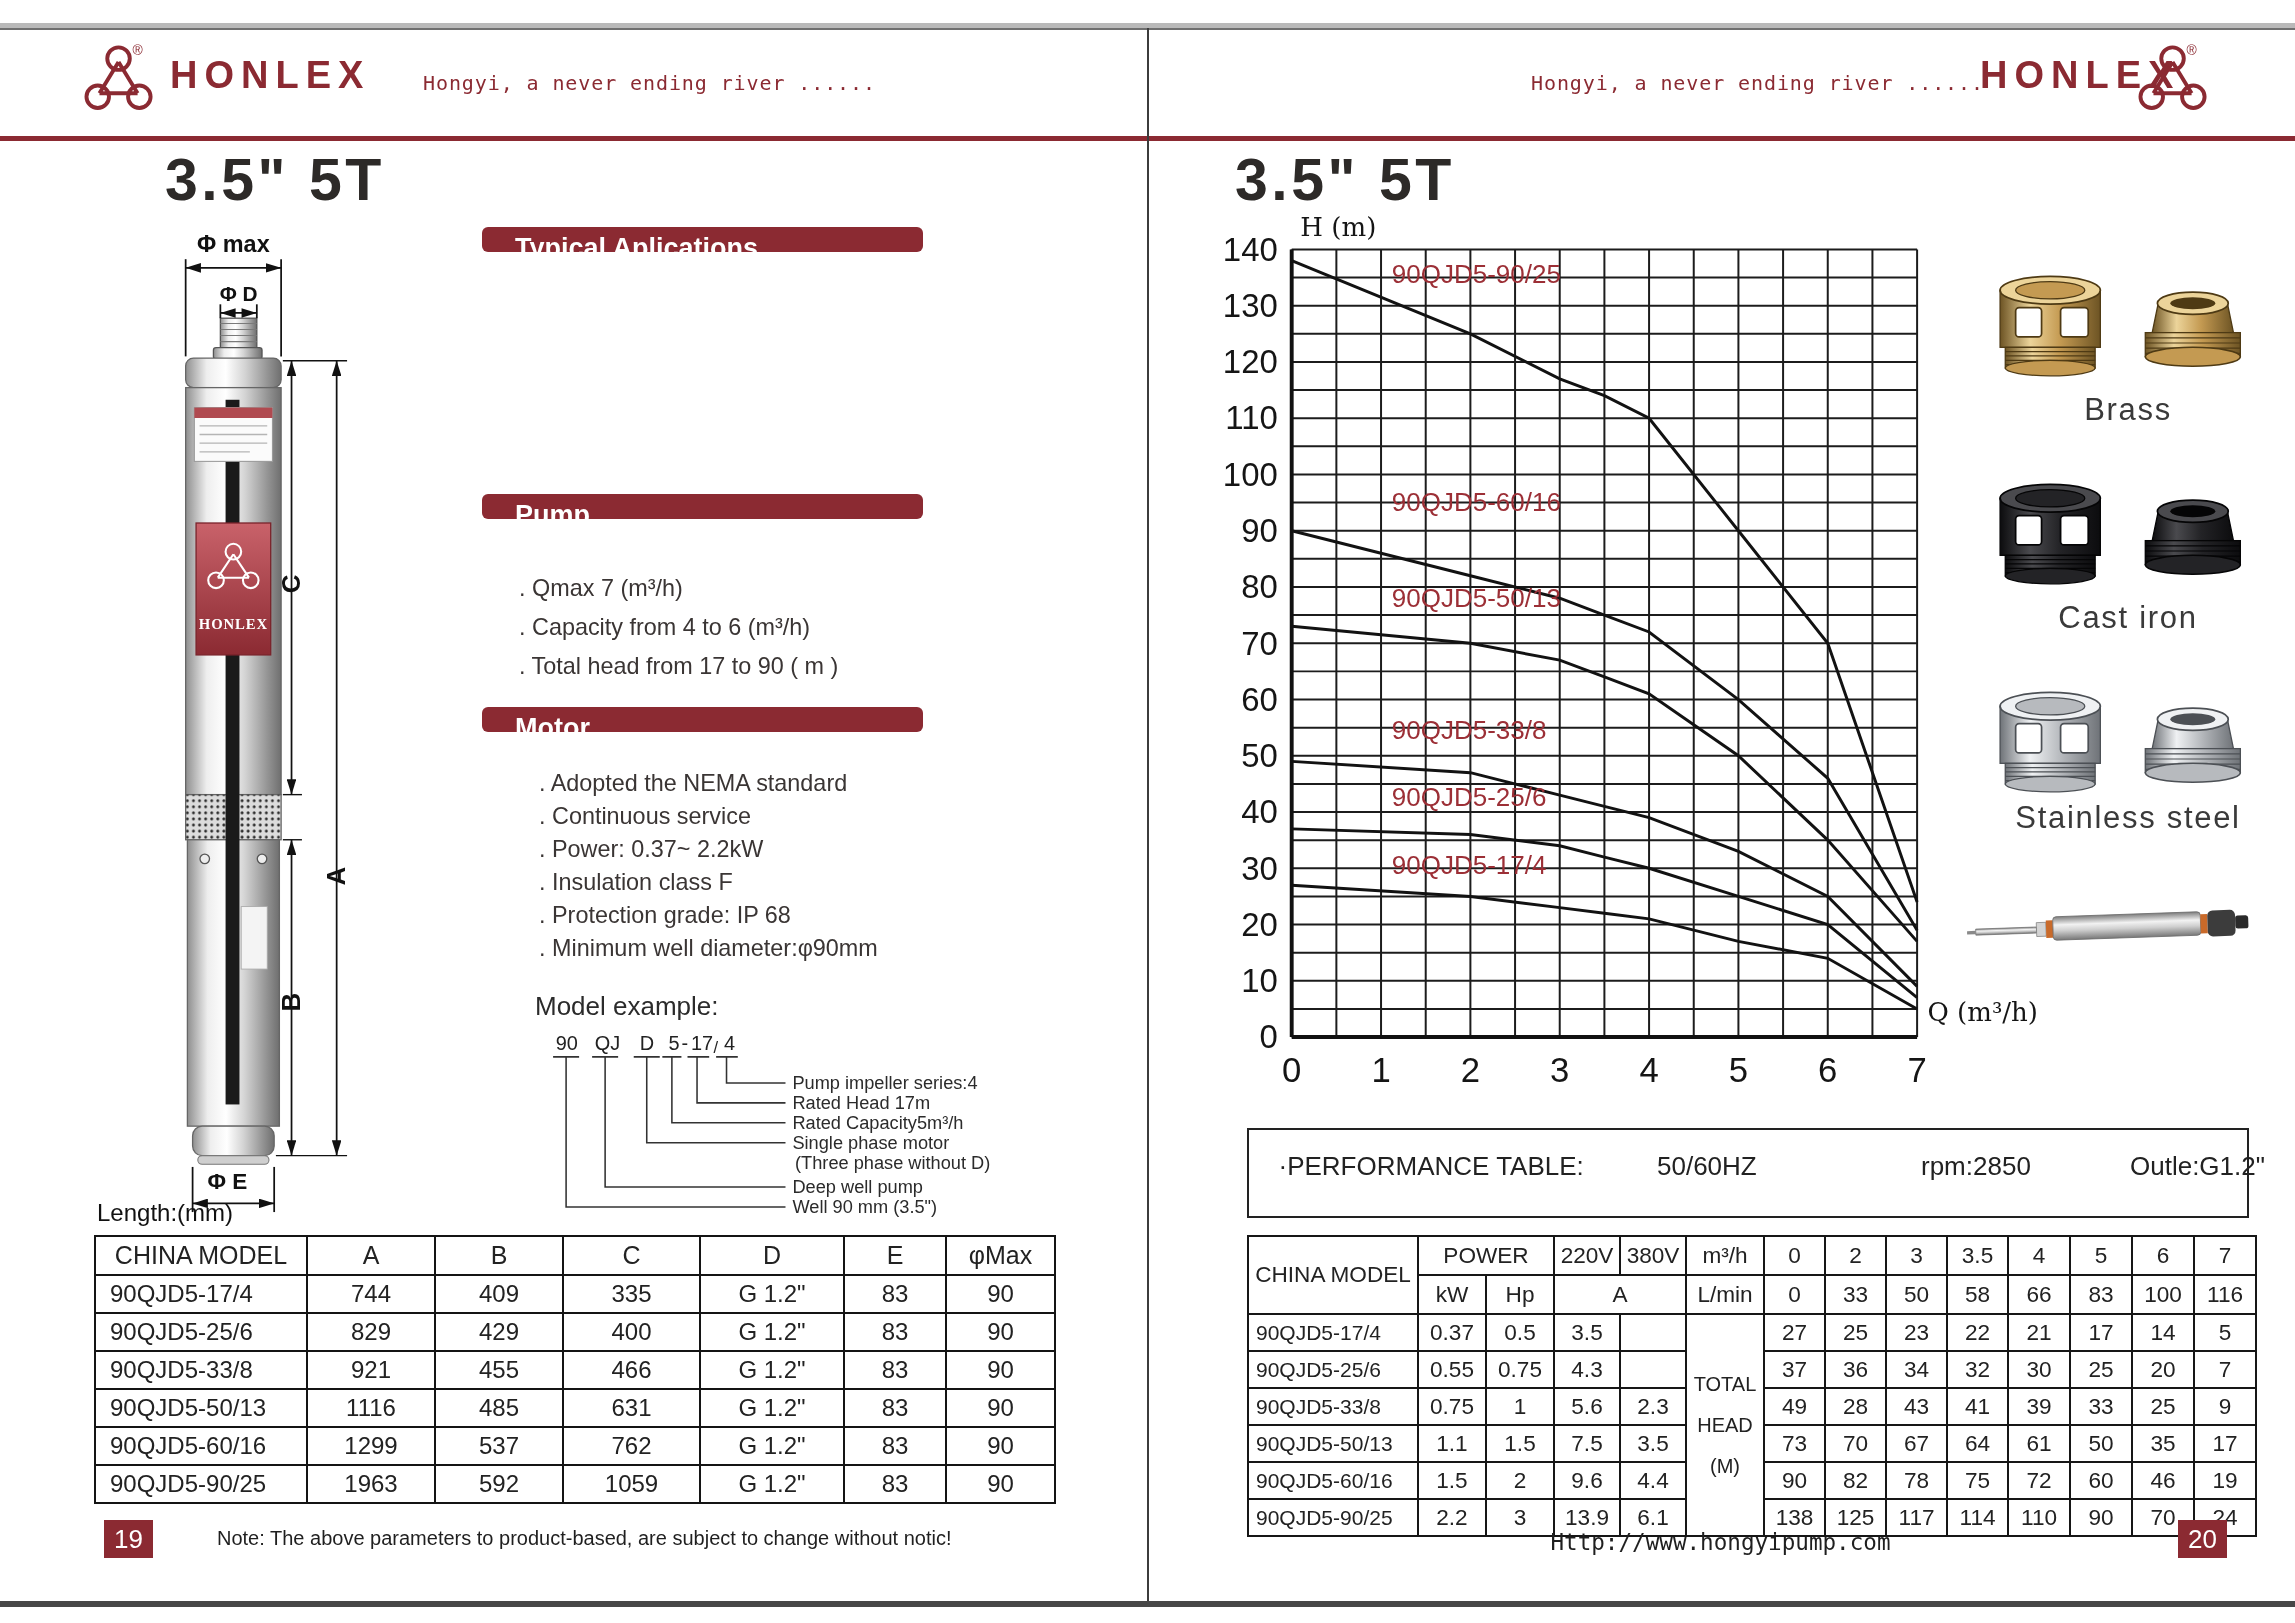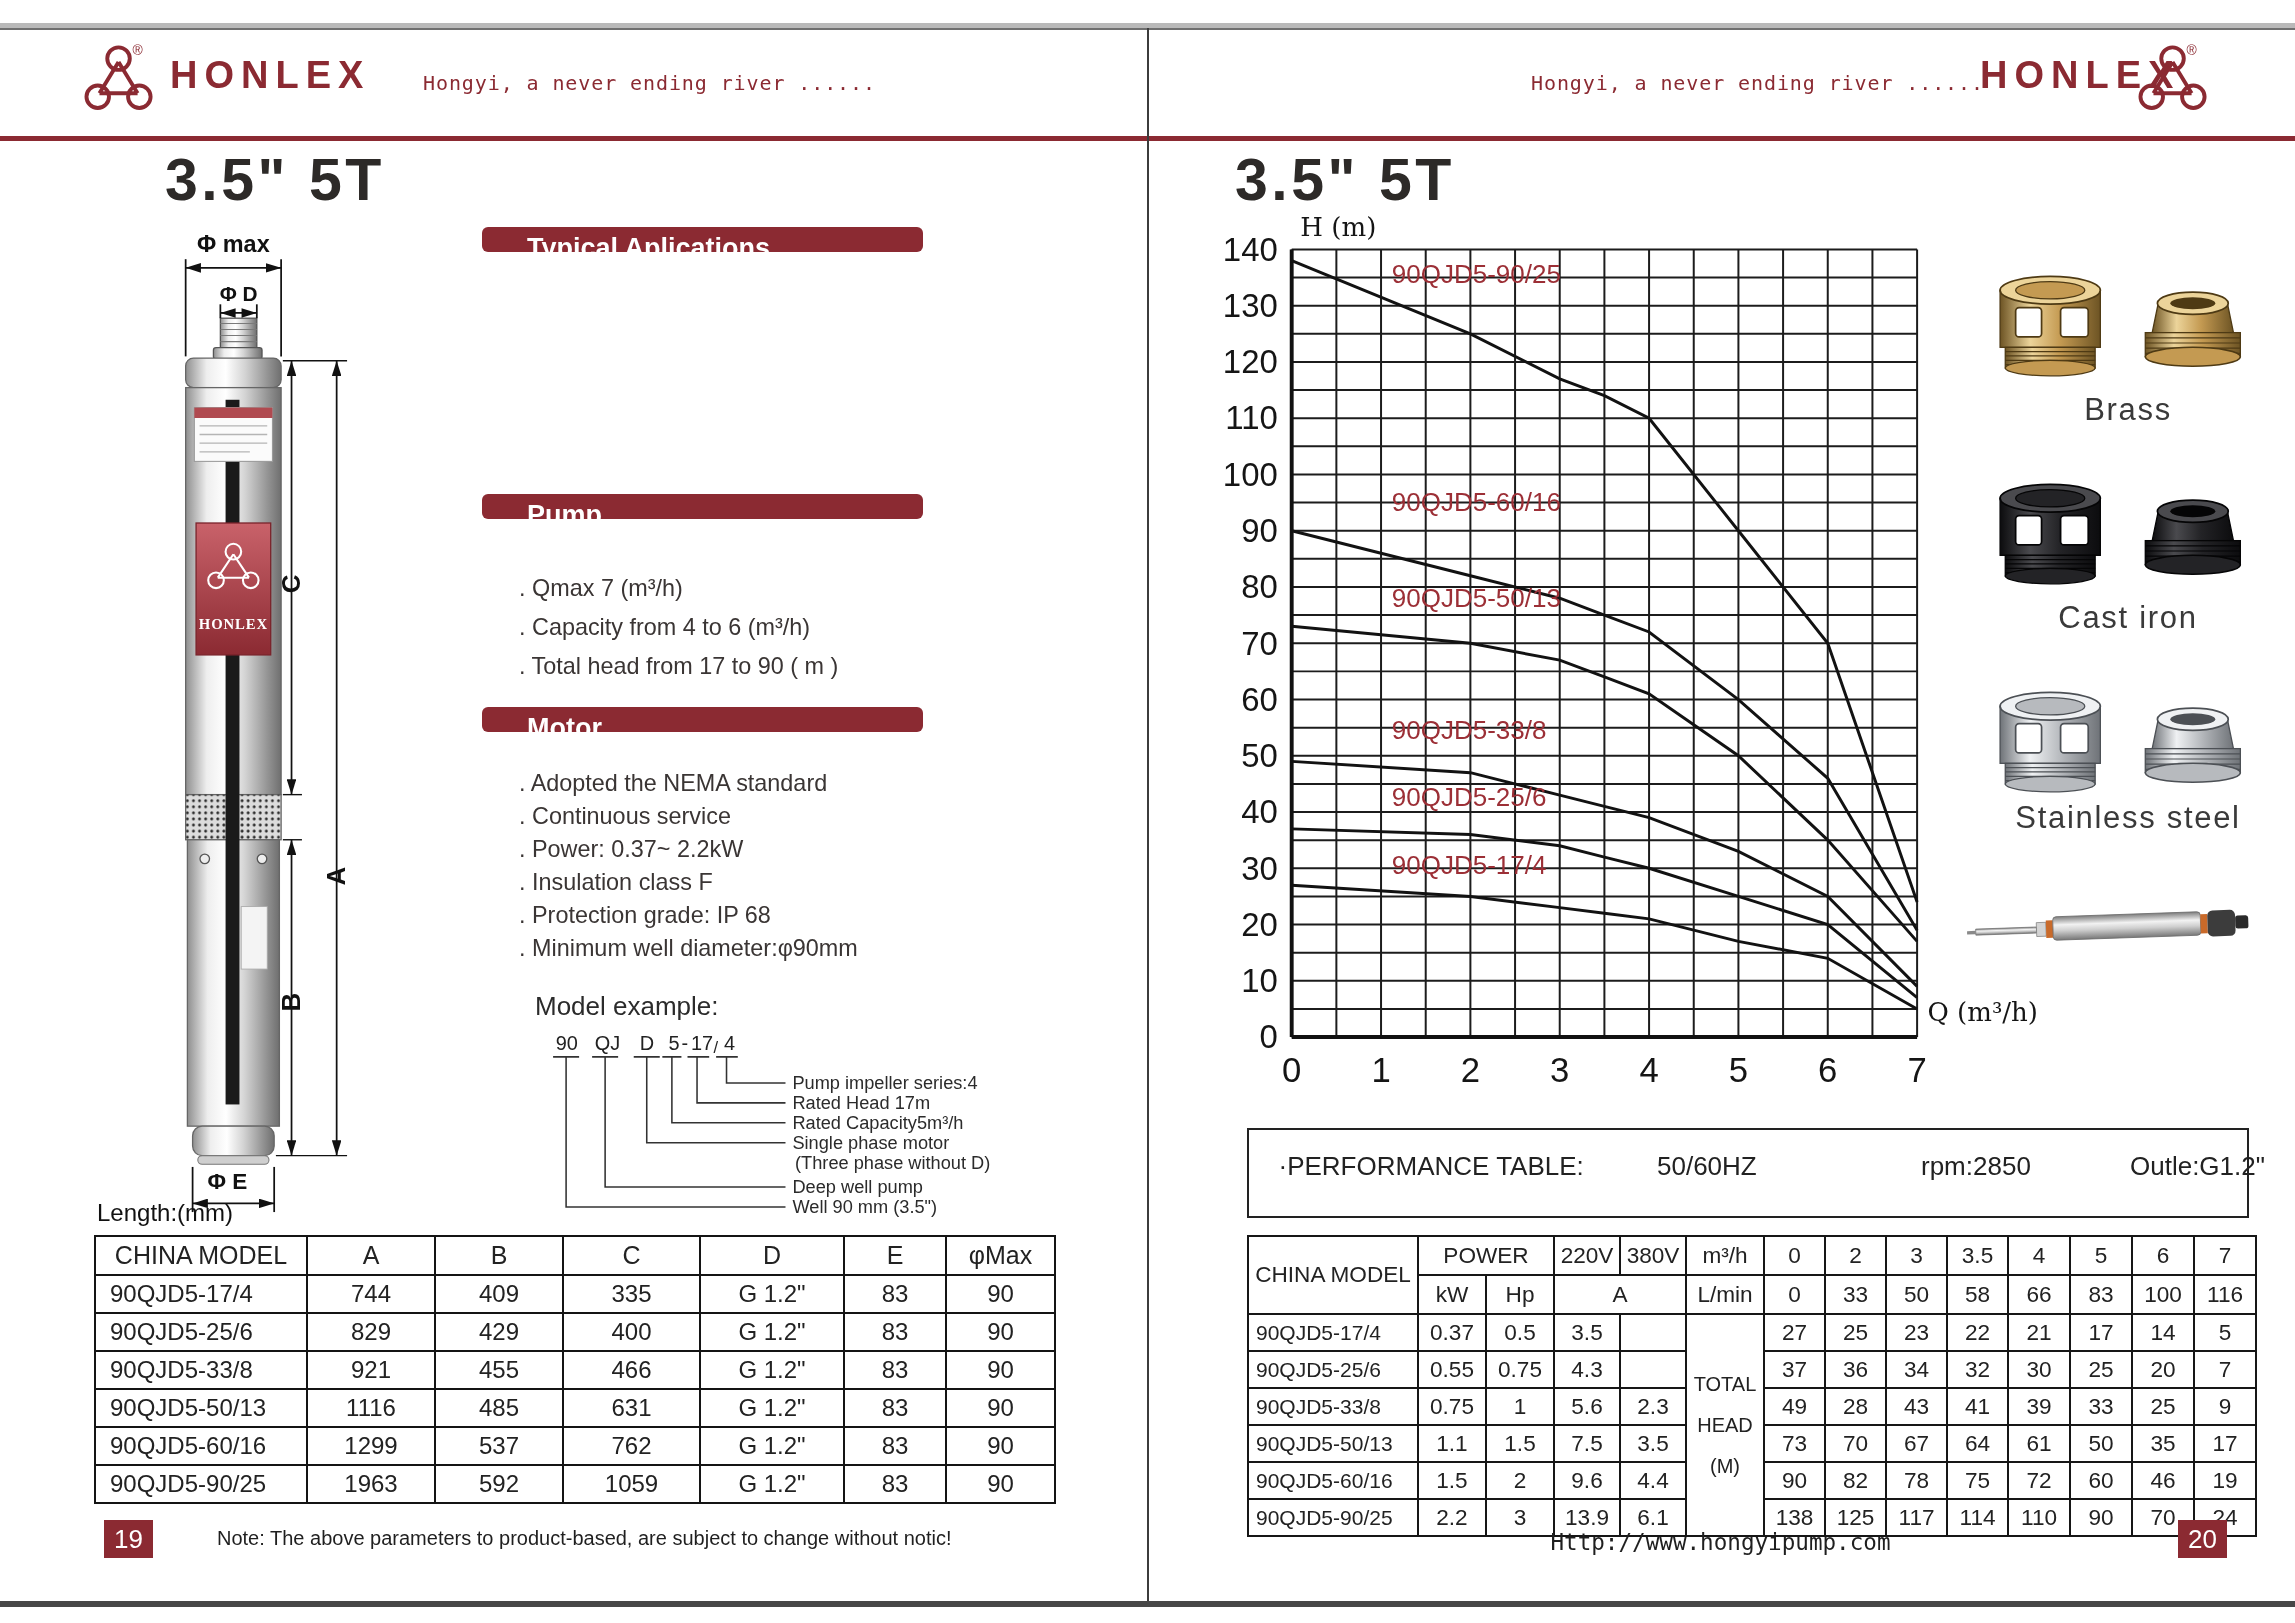--- a/index.html
+++ b/index.html
@@ -10,24 +10,24 @@
   .maroon-rule{position:absolute;left:0;top:136px;width:2295px;height:5.2px;background:#8b2a32;}
   .center-divider{position:absolute;left:1147px;top:28px;width:1.7px;height:1574px;background:#3c3c3c;}
   .page{position:absolute;top:0;width:1148px;height:1623px;}
   .page.left{left:0;} .page.right{left:1148px;}
 
   .wordmark{position:absolute;font-weight:bold;font-size:38px;letter-spacing:7px;color:#8b2a32;}
   .slogan{position:absolute;font-family:"DejaVu Sans Mono",monospace;font-size:20px;letter-spacing:0.9px;color:#8b2a32;white-space:nowrap;}
   .ptitle{position:absolute;top:146px;font-size:59px;font-weight:bold;letter-spacing:3.5px;color:#2d2a28;white-space:nowrap;}
 
   .secbar{position:absolute;left:482px;width:441px;height:25px;background:#8b2a32;color:#fff;
-          font-size:27px;font-weight:bold;line-height:43px;padding-left:45px;box-sizing:border-box;border-radius:6px;}
+          font-size:27px;font-weight:bold;line-height:43px;padding-left:33px;box-sizing:border-box;border-radius:6px;}
   .blist{position:absolute;left:519px;font-size:23.4px;color:#3a3534;white-space:nowrap;}
   .blist.lh45 div{height:39px;line-height:39px;}
-  .blist.lh37 div{height:33px;line-height:33px;}
+  .blist.lh37 div{height:33px;line-height:33px;margin-left:20px;}
 
   .model-title{position:absolute;left:535px;top:991px;font-size:26px;color:#2b2b2b;}
   .length-label{position:absolute;left:97px;top:1199px;font-size:24px;color:#111;}
 
   table{border-collapse:collapse;table-layout:fixed;}
   #dim-table{position:absolute;left:94px;top:1235px;width:961px;}
   #dim-table th,#dim-table td{border:2.6px solid #141414;text-align:center;font-weight:normal;overflow:hidden;}
   #dim-table th{height:35px;font-size:25px;}
   #dim-table td{height:34px;font-size:24px;}
   #dim-table td.mcol{text-align:left;padding-left:14px;}

